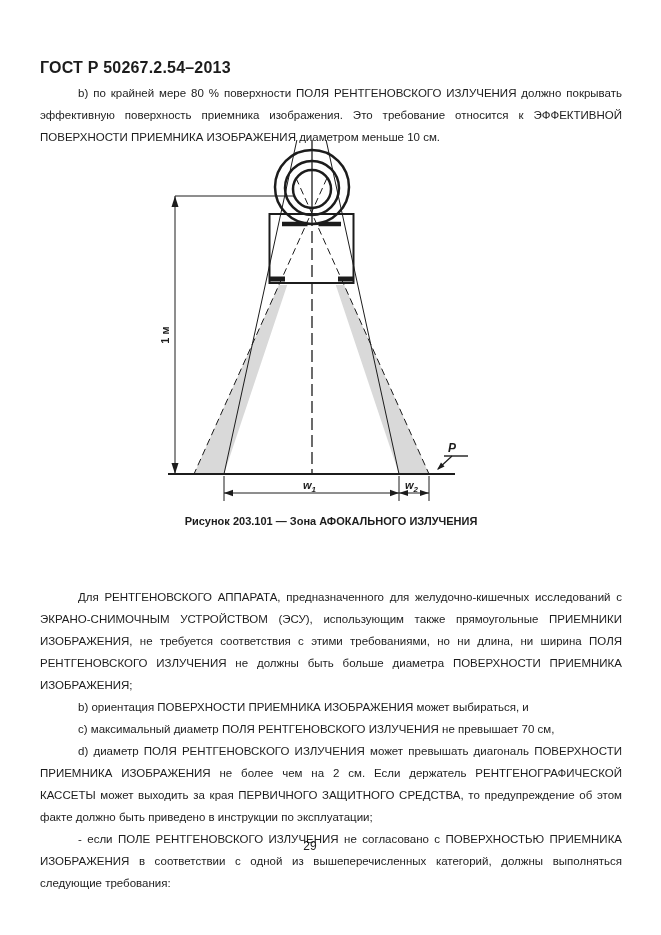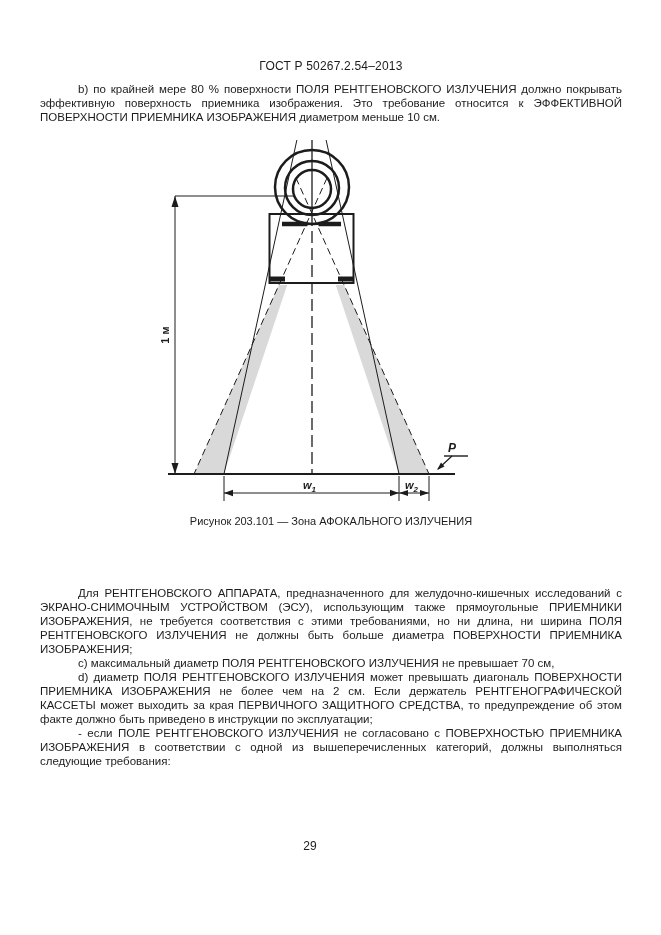--- a/index.html
+++ b/index.html
@@ -3,32 +3,32 @@
 <meta charset="utf-8">
 <style>
   html, body { margin: 0; padding: 0; background: #ffffff; }
   .page {
     width: 661px; height: 935px; position: relative; overflow: hidden;
     background: #ffffff; color: #1c1c1c;
     font-family: "Liberation Sans", sans-serif;
   }
   .doc-header {
     position: absolute; top: 59px; left: 40px; width: 582px;
-    text-align: center; font-size: 12px; font-weight: normal; letter-spacing: .2px;
+    text-align: left; font-size: 16px; font-weight: bold; letter-spacing: .2px;
   }
   .para {
-    margin: 0; font-size: 11.5px; line-height: 14px;
+    margin: 0; font-size: 11.5px; line-height: 22px;
     text-align: justify; text-indent: 38px;
   }
   .intro-block  { position: absolute; top: 82px;  left: 40px; width: 582px; }
   .body-block   { position: absolute; top: 552px; left: 40px; width: 582px; margin-top: 34px; }
   .figure-svg   { position: absolute; top: 140px; left: 0; }
   .figure-caption {
     position: absolute; top: 515px; left: 40px; width: 582px;
-    text-align: center; font-size: 11px;
+    text-align: center; font-size: 11px; font-weight: bold;
   }
   .page-number {
     position: absolute; top: 839px; left: 40px; width: 540px;
     text-align: center; font-size: 12px;
   }
   svg .ln { stroke: #1c1c1c; fill: none; }
   svg .fillink { fill: #1c1c1c; stroke: none; }
   svg text { fill: #1c1c1c; font-family: "Liberation Sans", sans-serif; }
   svg .dimlbl { font-weight: bold; font-size: 11px; }
   svg .wlbl { font-weight: bold; font-style: italic; font-size: 11px; }
@@ -98,20 +98,21 @@
       <polygon class="fillink" points="429,493 420,490 420,496"></polygon>
       <text class="wlbl" x="303" y="489"><tspan>w</tspan><tspan dy="2.5" font-size="8">1</tspan></text>
       <text class="wlbl" x="405" y="489"><tspan>w</tspan><tspan dy="2.5" font-size="8">2</tspan></text>
     </g>
   </svg>
 
   <div class="figure-caption">Рисунок 203.101 — Зона АФОКАЛЬНОГО ИЗЛУЧЕНИЯ</div>
 
   <div class="body-block">
     <p class="para">Для РЕНТГЕНОВСКОГО АППАРАТА, предназначенного для желудочно-кишечных исследований с ЭКРАНО-СНИМОЧНЫМ УСТРОЙСТВОМ (ЭСУ), использующим также прямоугольные ПРИЕМНИКИ ИЗОБРАЖЕНИЯ, не требуется соответствия с этими требованиями, но ни длина, ни ширина ПОЛЯ РЕНТГЕНОВСКОГО ИЗЛУЧЕНИЯ не должны быть больше диаметра ПОВЕРХНОСТИ ПРИЕМНИКА ИЗОБРАЖЕНИЯ;</p>
+    <p class="para">b) ориентация ПОВЕРХНОСТИ ПРИЕМНИКА ИЗОБРАЖЕНИЯ может выбираться, и</p>
     <p class="para">c) максимальный диаметр ПОЛЯ РЕНТГЕНОВСКОГО ИЗЛУЧЕНИЯ не превышает 70 см,</p>
     <p class="para">d) диаметр ПОЛЯ РЕНТГЕНОВСКОГО ИЗЛУЧЕНИЯ может превышать диагональ ПОВЕРХНОСТИ ПРИЕМНИКА ИЗОБРАЖЕНИЯ не более чем на 2 см. Если держатель РЕНТГЕНОГРАФИЧЕСКОЙ КАССЕТЫ может выходить за края ПЕРВИЧНОГО ЗАЩИТНОГО СРЕДСТВА, то предупреждение об этом факте должно быть приведено в инструкции по эксплуатации;</p>
     <p class="para">- если ПОЛЕ РЕНТГЕНОВСКОГО ИЗЛУЧЕНИЯ не согласовано с ПОВЕРХНОСТЬЮ ПРИЕМНИКА ИЗОБРАЖЕНИЯ в соответствии с одной из вышеперечисленных категорий, должны выполняться следующие требования:</p>
   </div>
 
   <div class="page-number">29</div>
 
 </div>
 
 </body></html>

